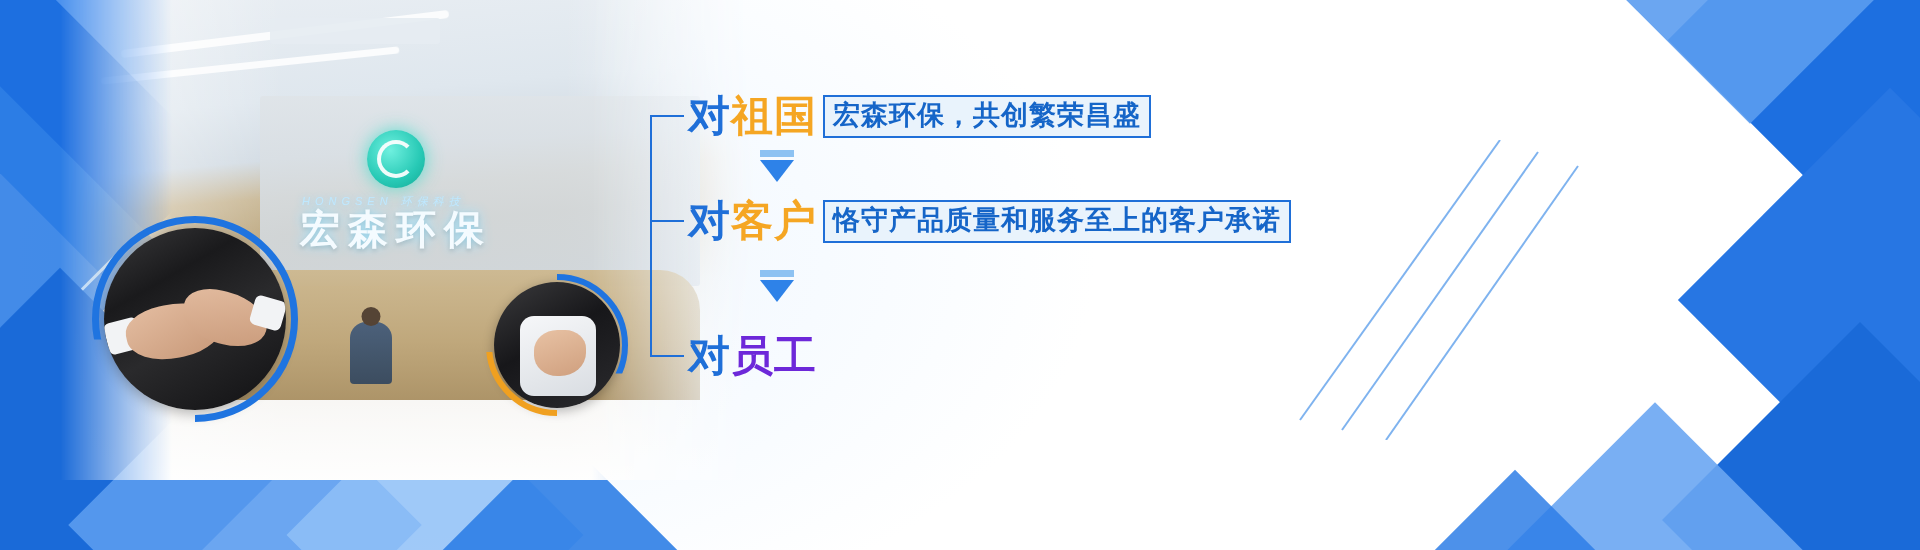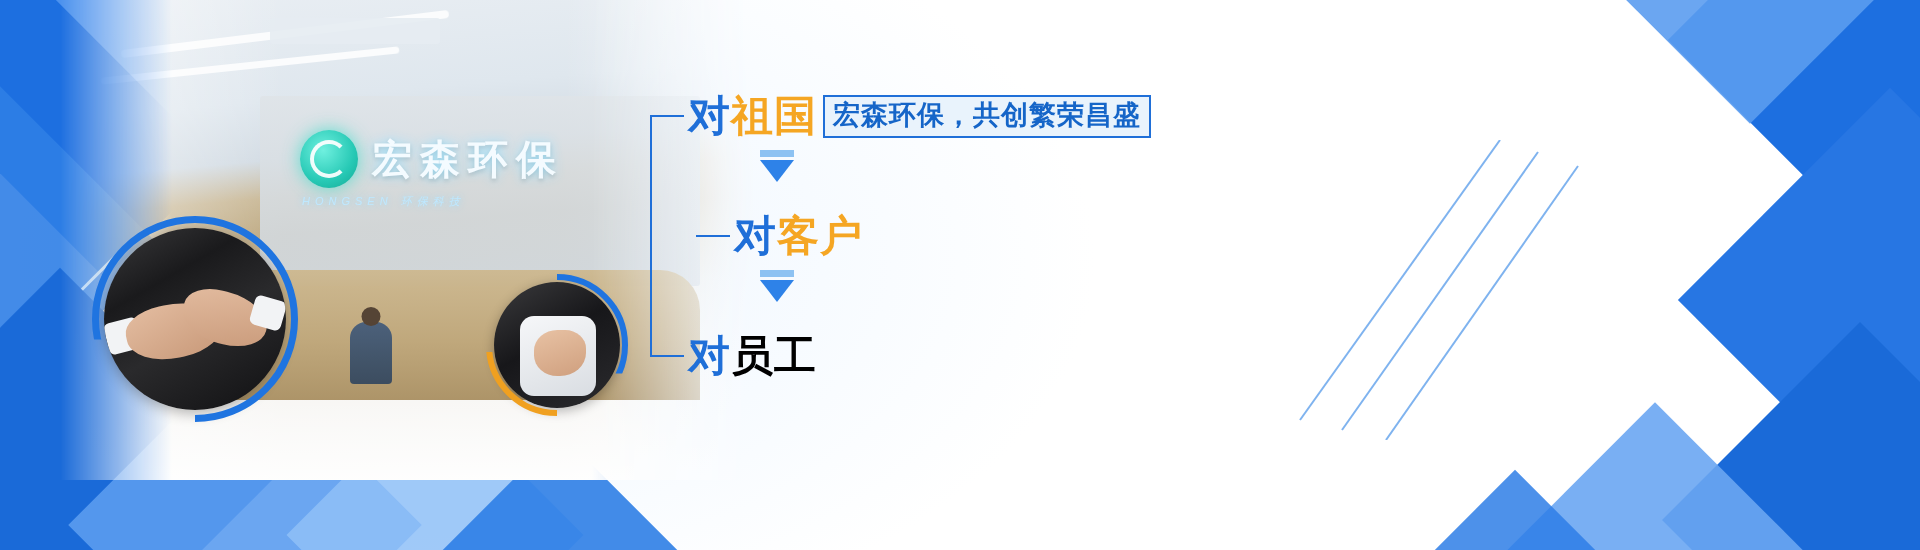--- a/index.html
+++ b/index.html
@@ -164,21 +164,21 @@
     position: absolute;
     left: 200px; top: 96px;
     width: 440px; height: 190px;
     background: linear-gradient(180deg, #dfe4e8 0%, #cfd6dc 100%);
     border-radius: 3px;
     opacity: .9;
   }
   .logo-block {
     position: absolute;
     left: 240px; top: 130px;
-    display: flex; align-items: center; gap: 14px;
+    display: flex; align-items: center; gap: 14px; flex-direction: column;
   }
   .logo-mark {
     width: 58px; height: 58px; border-radius: 50%;
     background: radial-gradient(circle at 40% 35%, #6ff0df 0%, #27c9b5 60%, #12a894 100%);
     box-shadow: 0 0 18px rgba(60,220,200,.8);
     position: relative;
   }
   .logo-mark::after {
     content: ""; position: absolute;
     left: 50%; top: 50%; transform: translate(-50%,-50%);
@@ -293,37 +293,37 @@
     width: 2px; height: 240px;
     background: #1f6fd8;
   }
   .row {
     position: absolute;
     left: 0;
     display: flex; align-items: center;
     height: 54px;
   }
   .row-1 { top: 11px; }
-  .row-2 { top: 131px; padding-left: 46px; }
+  .row-2 { top: 116px; }
   .row-3 { top: 251px; }
 
   .tick {
     width: 34px; height: 2px;
     background: #1f6fd8;
     flex: 0 0 auto;
   }
   .lead {
     font-size: 42px; font-weight: bold;
     letter-spacing: 1px;
     white-space: nowrap;
     margin-left: 4px;
   }
   .lead .k-blue  { color: #1f6fd8; }
   .lead .k-orange{ color: #f5a623; }
-  .lead .k-orange-d { color: #000000; font-family: Liberation Serif, serif; }
+  .lead .k-orange-d { color: #6d28d9; font-family: Liberation Serif, serif; }
 
   .tagbox {
     margin-left: 6px;
     border: 2px solid #1f6fd8;
     background: #e9f3fc;
     color: #1565c8;
     font-size: 27px;
     font-weight: bold;
     letter-spacing: 1px;
     padding: 5px 8px 7px 8px;
@@ -418,20 +418,21 @@
 
     <div class="row row-1">
       <span class="tick"></span>
       <span class="lead"><span class="k-blue">对</span><span class="k-orange">祖国</span></span>
       <span class="tagbox">宏森环保，共创繁荣昌盛</span>
     </div>
 
     <div class="row row-2">
       <span class="tick"></span>
       <span class="lead"><span class="k-blue">对</span><span class="k-orange">客户</span></span>
+      <span class="tagbox">恪守产品质量和服务至上的客户承诺</span>
     </div>
 
     <div class="row row-3">
       <span class="tick"></span>
       <span class="lead"><span class="k-blue">对</span><span class="k-orange-d">员工</span></span>
     </div>
   </div>
 
 </div>
 

